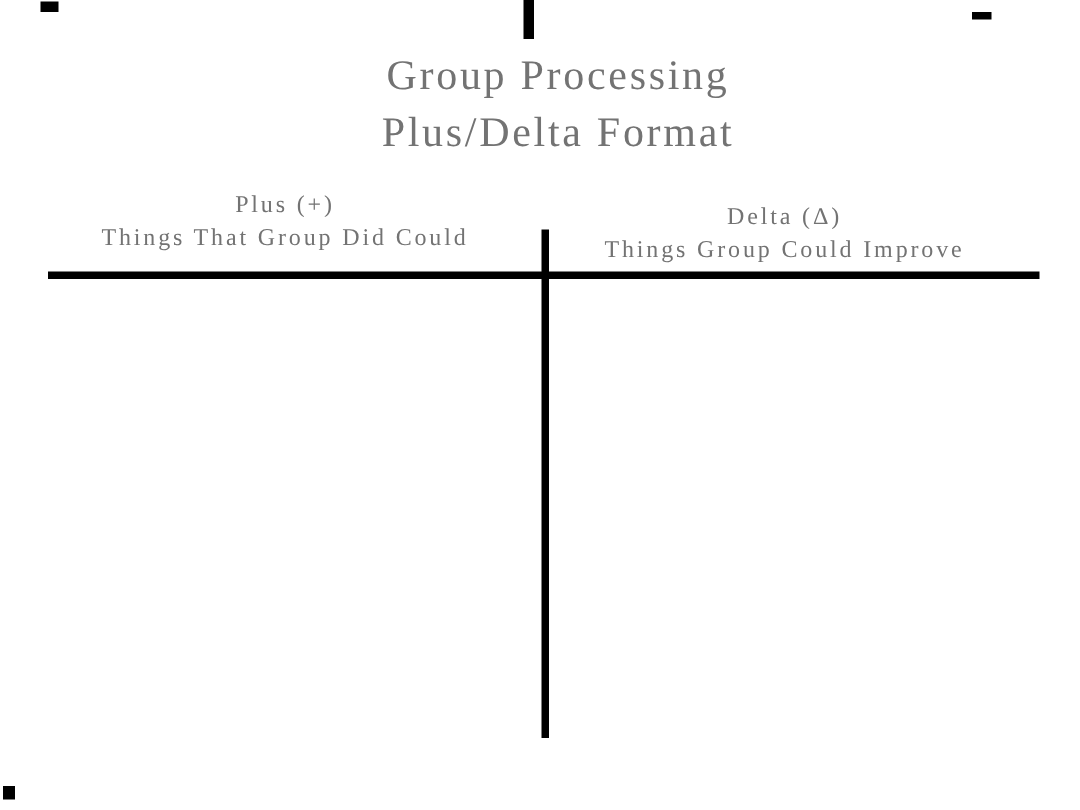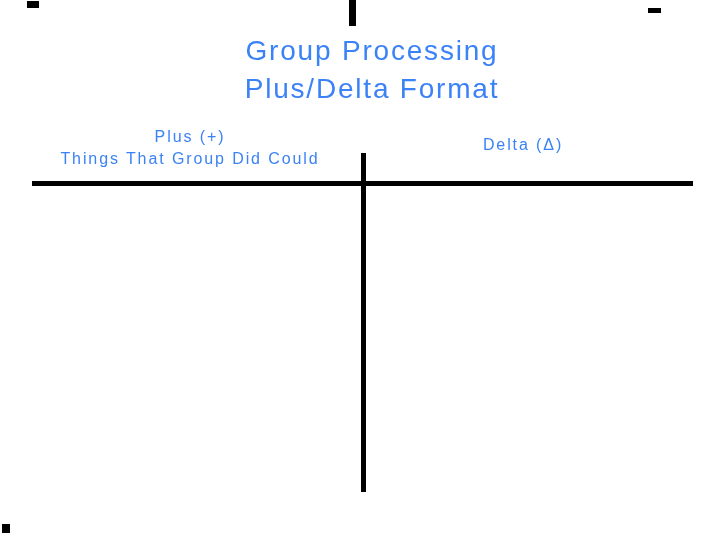--- a/index.html
+++ b/index.html
@@ -6,22 +6,22 @@
     margin: 0;
     padding: 0;
     background: #ffffff;
   }
   .slide {
     position: relative;
     width: 720px;
     height: 540px;
     background: #ffffff;
     overflow: hidden;
-    font-family: Liberation Sans, sans-serif;
-    color: #3b82f6;
+    font-family: Liberation Serif, serif;
+    color: #737373;
   }
   .title-block {
     position: absolute;
     top: 32px;
     left: 22px;
     width: 700px;
     text-align: center;
     font-size: 28px;
     line-height: 38px;
     letter-spacing: 1.8px;
@@ -81,20 +81,21 @@
     <div>Plus/Delta Format</div>
   </div>
 
   <div class="col-header left">
     <div>Plus (+)</div>
     <div>Things That Group Did Could</div>
   </div>
 
   <div class="col-header right">
     <div>Delta (Δ)</div>
+    <div>Things Group Could Improve</div>
   </div>
 
   <div class="rule-horizontal"></div>
   <div class="rule-vertical"></div>
 
   <div class="artifact tl"></div>
   <div class="artifact tc"></div>
   <div class="artifact tr"></div>
   <div class="artifact bl"></div>
 

